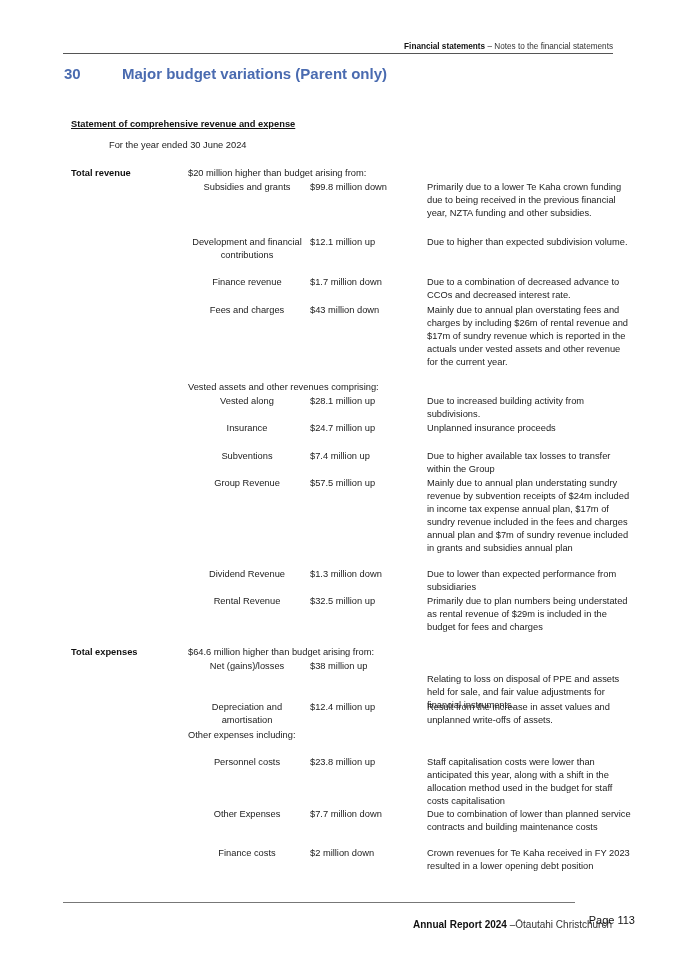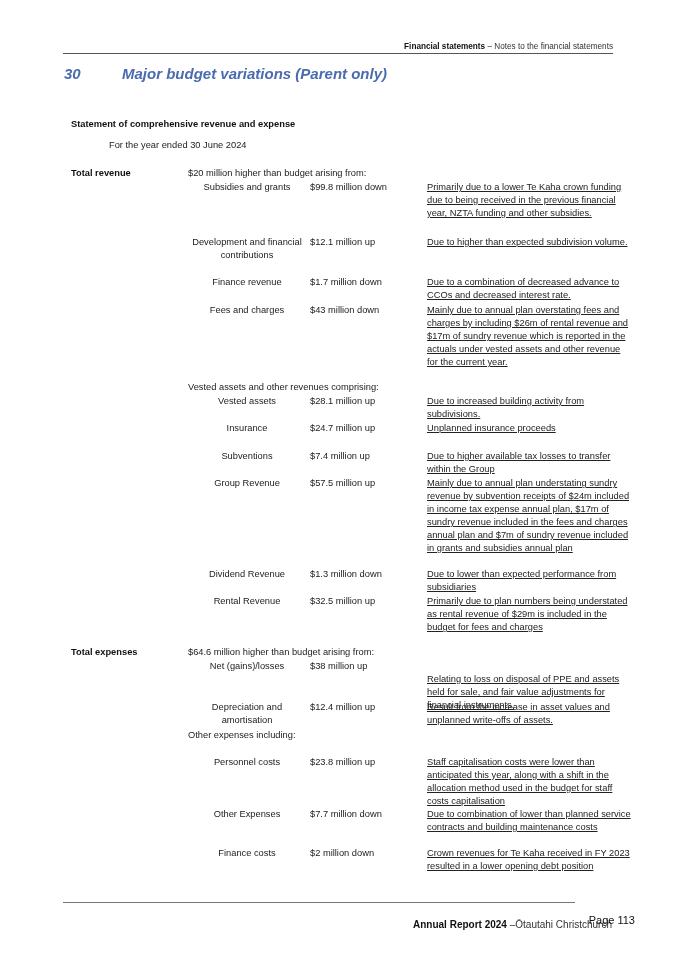--- a/index.html
+++ b/index.html
@@ -12,40 +12,40 @@
       position: absolute; right: 62px; top: 42px;
       font-size: 8.2px; color: #333; white-space: nowrap;
     }
     .running-header b { font-weight: bold; color: #111; }
     .header-rule {
       position: absolute; left: 63px; right: 62px; top: 53px;
       border-top: 1px solid #555;
     }
     .section-title {
       position: absolute; left: 64px; top: 65px;
-      font-size: 15px; font-weight: bold; color: #4a6bb0; white-space: nowrap; font-style: italic;
+      font-size: 15px; font-weight: bold; color: #4a6bb0; white-space: nowrap;
     }
     .section-title .num { display: inline-block; width: 58px; }
     .subheading {
       position: absolute; left: 71px; top: 119px;
-      font-size: 9.3px; font-weight: bold; color: #111;
+      font-size: 9.3px; font-weight: bold; text-decoration: underline; color: #111;
     }
     .year-line {
       position: absolute; left: 71px; top: 140px; font-size: 9.3px; color: #222; margin-left: 38px;
     }
     .group-label {
       position: absolute; left: 71px; font-size: 9.3px; font-weight: bold; color: #111;
     }
     .group-intro {
       position: absolute; left: 188px; font-size: 9.3px; color: #222; white-space: nowrap;
     }
     .row { position: absolute; left: 188px; width: 450px; font-size: 9.3px; line-height: 13px; color: #222; }
     .row .item { position: absolute; left: 0; width: 118px; text-align: center; }
     .row .amount { position: absolute; left: 122px; width: 110px; white-space: nowrap; }
-    .row .reason { position: absolute; left: 239px; width: 205px; text-decoration: underline; }
+    .row .reason { position: absolute; left: 239px; width: 205px; }
     .footer-rule {
       position: absolute; left: 63px; right: 100px; top: 902px;
       border-top: 1px solid #777;
     }
     .footer-text {
       position: absolute; right: 63px; top: 907px; font-size: 10px; color: #333; white-space: nowrap; margin-top: 12px;
     }
     .footer-text b { font-weight: bold; color: #111; }
     .page-number {
       position: absolute; right: 40px; top: 914px; font-size: 11px; color: #111;
@@ -88,21 +88,21 @@
   </div>
   <div class="row" style="top:304px">
     <div class="item">Fees and charges</div>
     <div class="amount">$43 million down</div>
     <div class="reason">Mainly due to annual plan overstating fees and charges by including $26m of rental revenue and $17m of sundry revenue which is reported in the actuals under vested assets and other revenue for the current year.</div>
   </div>
 
   <div class="group-intro" style="top:382px">Vested assets and other revenues comprising:</div>
 
   <div class="row" style="top:395px">
-    <div class="item">Vested assets</div>
+    <div class="item">Vested along</div>
     <div class="amount">$28.1 million up</div>
     <div class="reason">Due to increased building activity from subdivisions.</div>
   </div>
   <div class="row" style="top:422px">
     <div class="item">Insurance</div>
     <div class="amount">$24.7 million up</div>
     <div class="reason">Unplanned insurance proceeds</div>
   </div>
   <div class="row" style="top:450px">
     <div class="item">Subventions</div>

